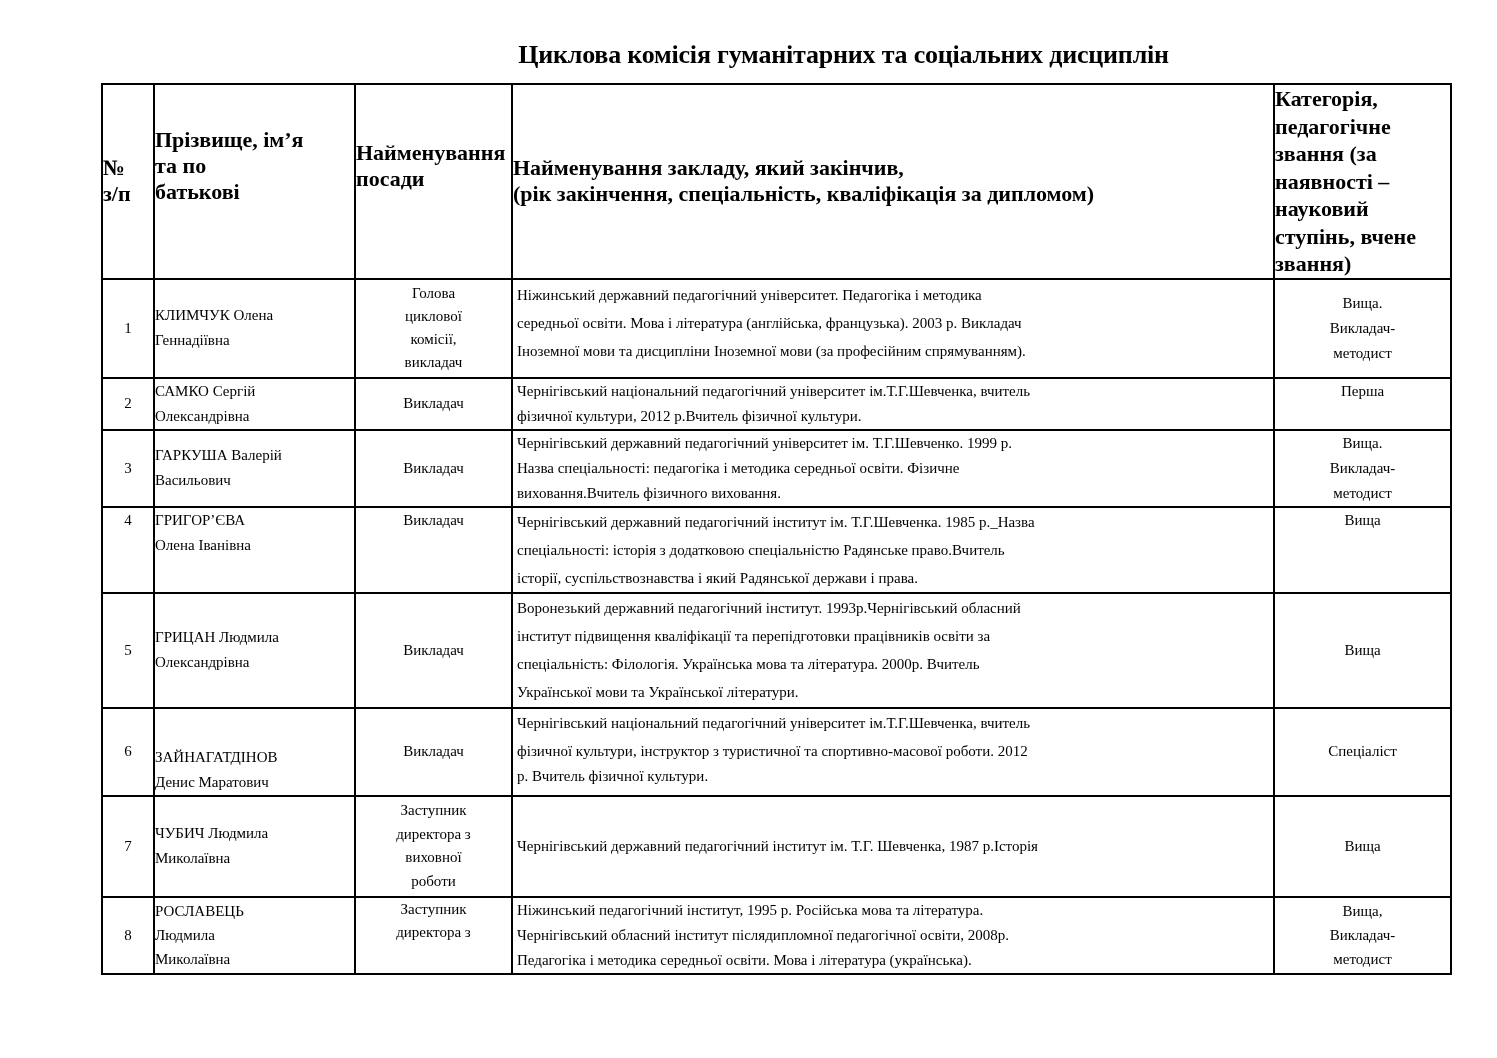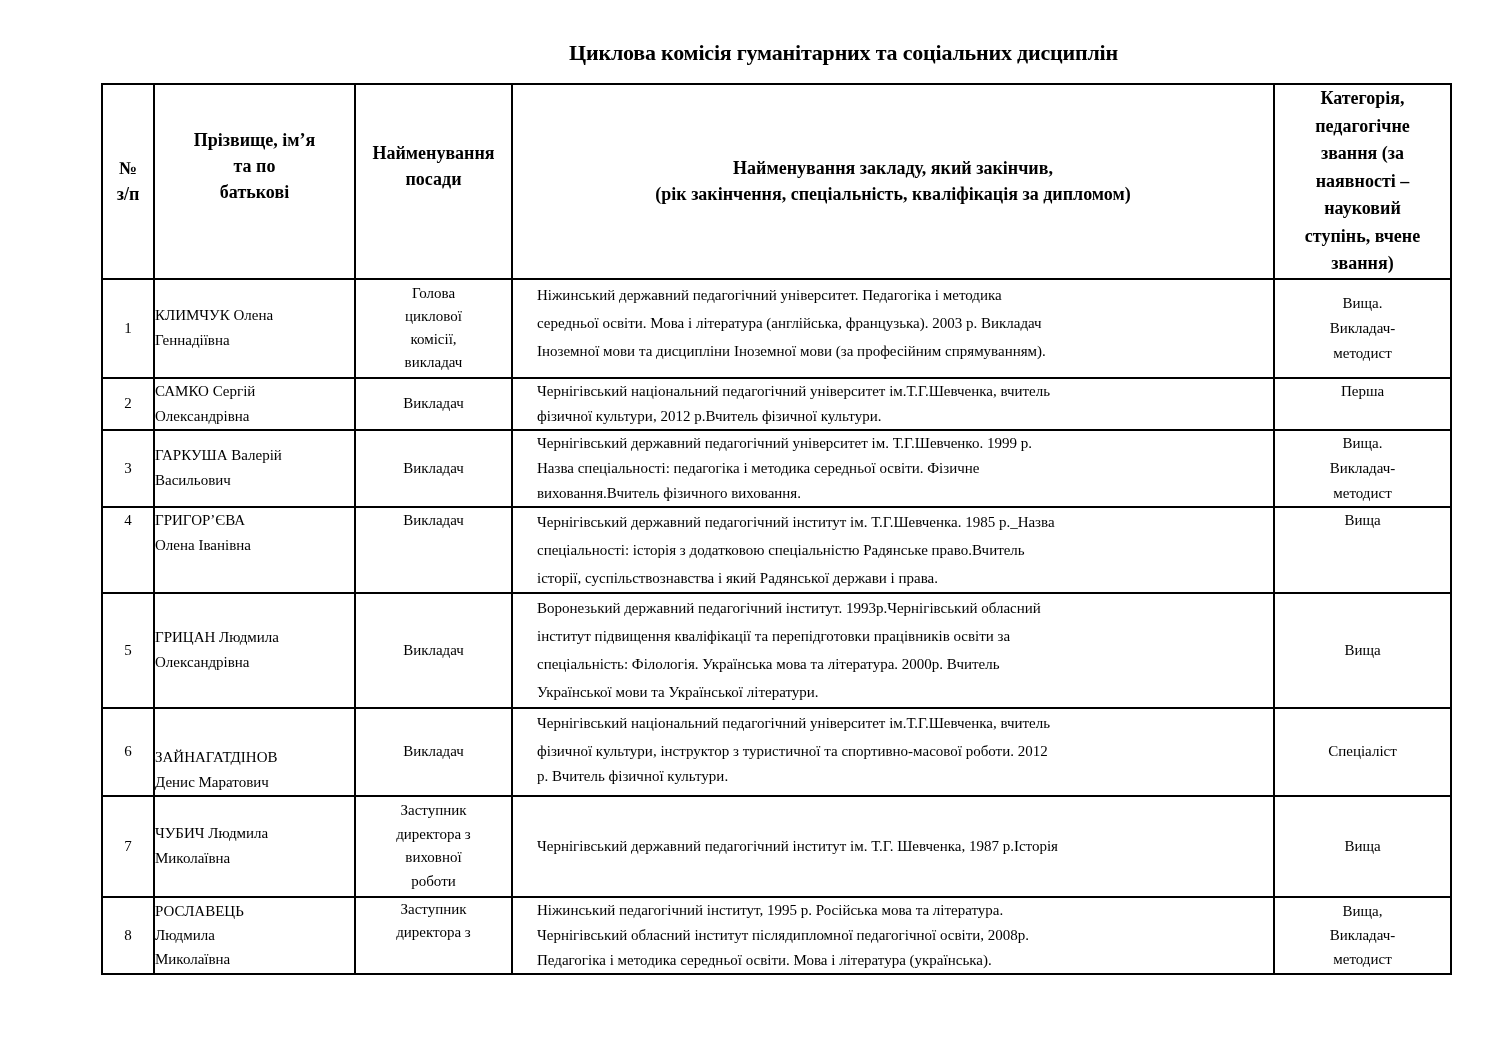--- a/index.html
+++ b/index.html
@@ -1,28 +1,28 @@
 <!DOCTYPE html>
 <html><head>
 <meta charset="utf-8">
 <style>
   html, body { margin: 0; padding: 0; background: #ffffff; }
   body { width: 1497px; height: 1058px; position: relative; overflow: hidden;
          font-family: "Liberation Serif", "DejaVu Serif", serif; color: #000; }
   .title { position: absolute; left: 0; width: 1497px; top: 40px; text-align: center;
-           font-weight: bold; font-size: 22px; letter-spacing: -0.2px; padding-left: 190px; box-sizing: border-box; }
+           font-weight: bold; font-size: 26px; letter-spacing: -0.2px; padding-left: 190px; box-sizing: border-box; }
   table { position: absolute; left: 101px; top: 83px; border-collapse: collapse; table-layout: fixed;
           width: 1349px; }
   td, th { border: 2px solid #000; padding: 0; vertical-align: middle; }
-  th { font-weight: bold; font-size: 18px; line-height: 26px; text-align: center; }
+  th { font-weight: bold; font-size: 22px; line-height: 26px; text-align: left; }
   td { font-size: 15px; line-height: 25px; }
   .c-num { text-align: center; }
   .c-name { text-align: left; }
   .c-pos { text-align: center; }
-  .c-edu { text-align: left; padding-left: 24px; }
+  .c-edu { text-align: left; padding-left: 4px; }
   .c-cat { text-align: center; }
   .top { vertical-align: top; }
   .line { display: block; white-space: nowrap; }
   .edu-line { display: block; white-space: nowrap; line-height: 28px; }
   .edu-tight .edu-line { line-height: 25px; }
 </style>
 </head>
 <body>
 
 <div class="title">Циклова комісія гуманітарних та соціальних дисциплін</div>

